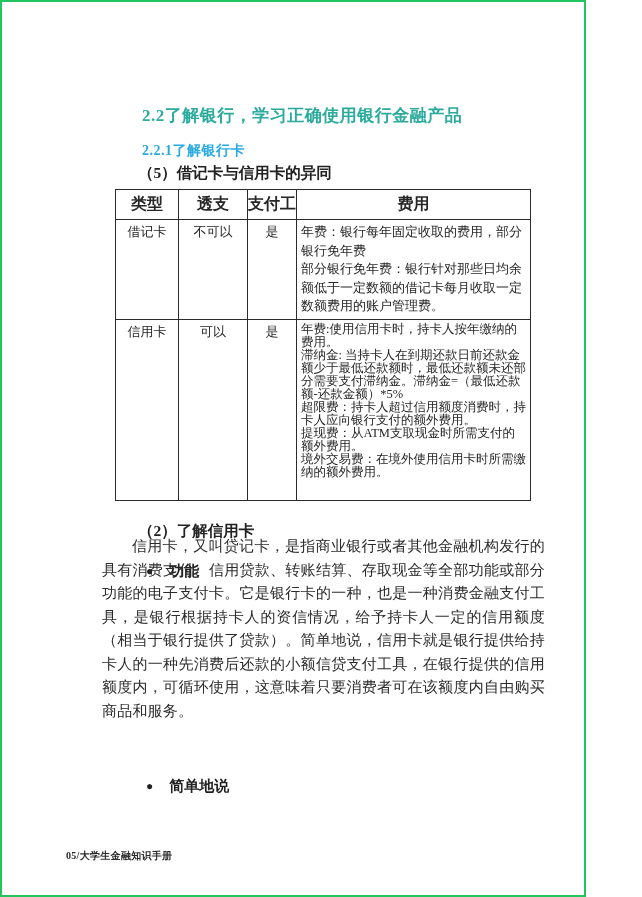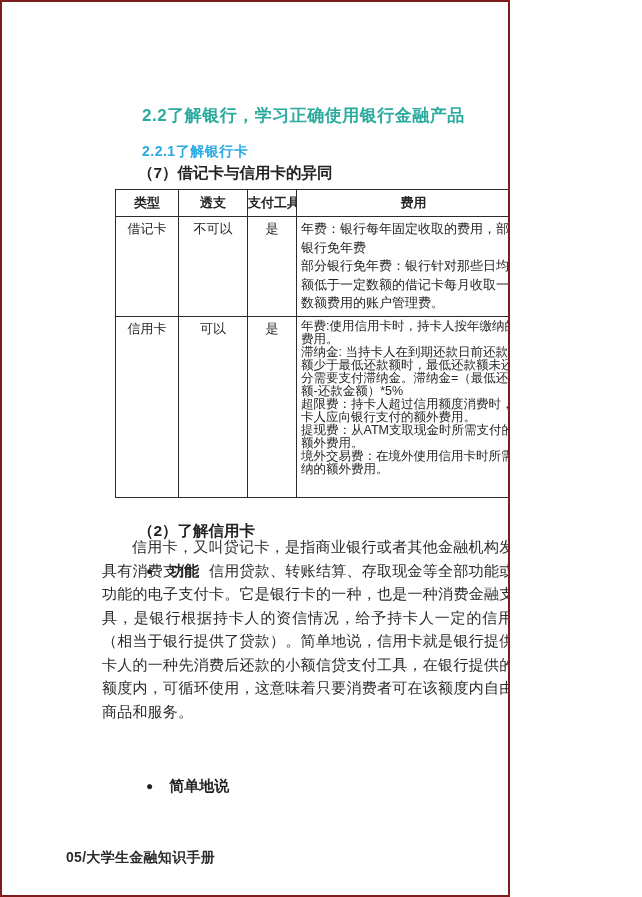--- a/index.html
+++ b/index.html
@@ -1,22 +1,22 @@
 <!DOCTYPE html>
 <html><head>
 <meta charset="utf-8">
 <style>
   html,body{margin:0;padding:0;background:#fff;}
   .page{
     position:relative;
-    width:510px;height:897px;
+    width:586px;height:897px;
     box-sizing:border-box;
     background:#ffffff;
-    border:2px solid #7f1d1d;
-    font-family:Liberation Sans, sans-serif;
+    border:2px solid #22c55e;
+    font-family:Liberation Serif, serif;
     color:#262626;
     overflow:hidden;
   }
   .abs{position:absolute;}
   .h1{
     left:140px;top:103px;
     font-size:17px;line-height:22px;font-weight:bold;
     color:#2BAB9E;letter-spacing:0.5px;white-space:nowrap;
   }
   .h2{
@@ -40,21 +40,21 @@
   table.cmp th, table.cmp td{
     border:1px solid #2b2b2b;
     padding:3px 4px;
     vertical-align:top;
     box-sizing:border-box;
     overflow:hidden;
   }
   table.cmp th{
     font-weight:bold;text-align:center;
     height:26px;padding:4px 0;
-    white-space:nowrap;font-size:13px;
+    white-space:nowrap;font-size:16px;
     vertical-align:middle;
   }
   td.cc{text-align:center;padding-top:6px;}
   tr.r1{height:94px;}
   tr.r2{height:181px;}
   td.fees{padding:4px 5px 2px 5px;margin-top:13px;}
   .r1 .fee-line{line-height:18.6px;}
   .r2 .fee-line{line-height:13px;font-size:12.5px;}
   .bullet-item{
     left:144px;
@@ -74,32 +74,32 @@
     font-size:15px;line-height:23.5px;
     text-align:justify;
     text-indent:2em;
     color:#2b2b2b;
     letter-spacing:0.2px;
   }
   .p1{top:533px;}
   .p2{top:752px;}
   .footer{
     left:64px;top:847px;
-    font-size:14px;font-weight:bold;color:#2b2b2b;
+    font-size:10px;font-weight:bold;color:#2b2b2b;
     white-space:nowrap;letter-spacing:0.3px;
   }
 </style>
 </head>
 <body>
 
 <div class="page">
 
   <div class="abs h1">2.2了解银行，学习正确使用银行金融产品</div>
   <div class="abs h2">2.2.1了解银行卡</div>
-  <div class="abs h3 h3a">（7）借记卡与信用卡的异同</div>
+  <div class="abs h3 h3a">（5）借记卡与信用卡的异同</div>
 
   <table class="abs cmp">
     <colgroup>
       <col style="width:63px">
         <col style="width:69px">
         <col style="width:49px">
         <col style="width:234px">
     </colgroup>
     <tbody>
         <tr>

